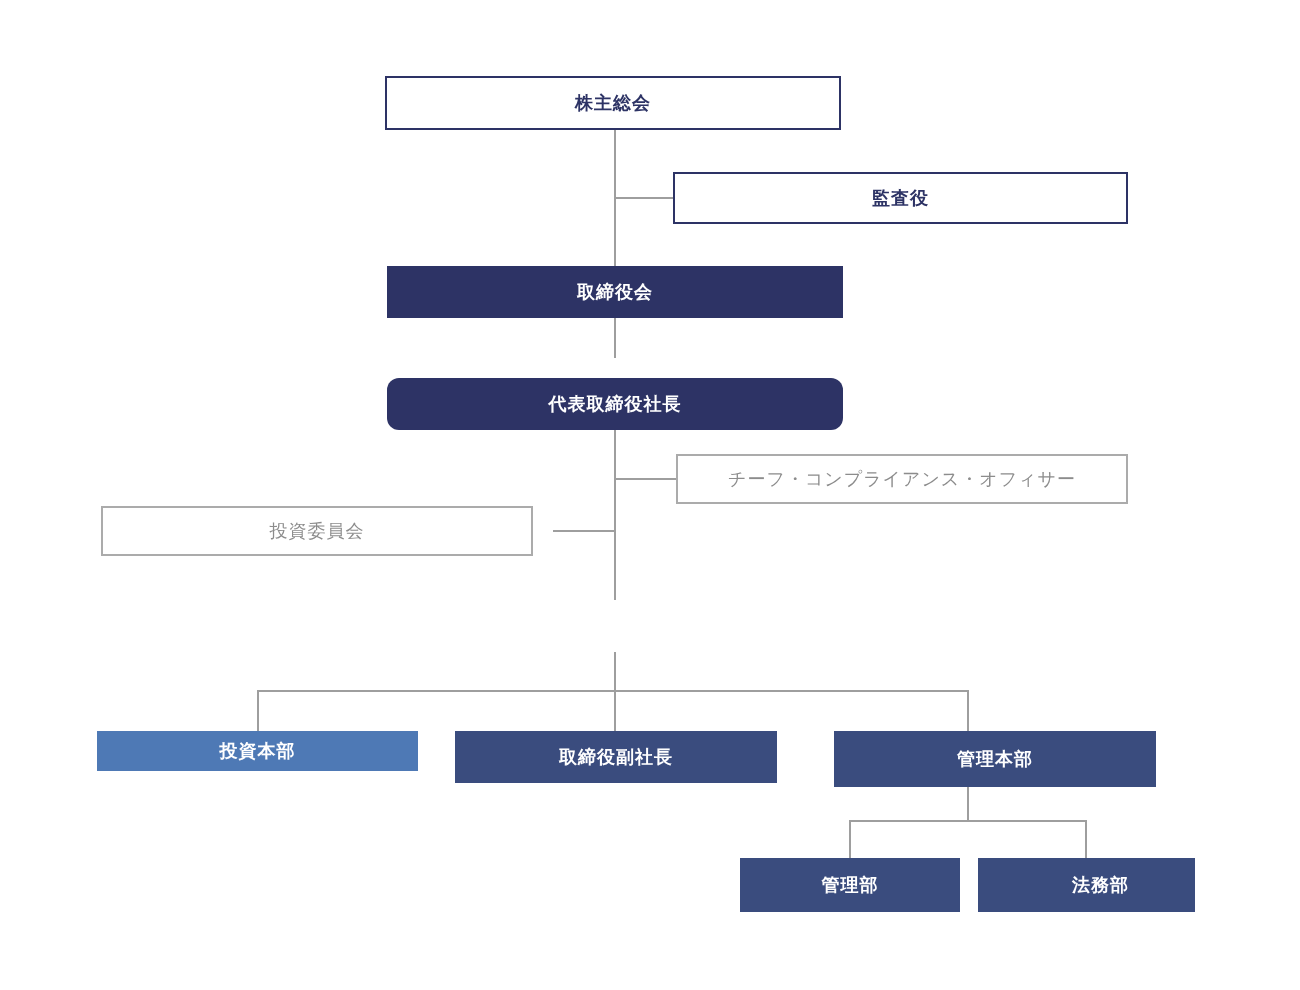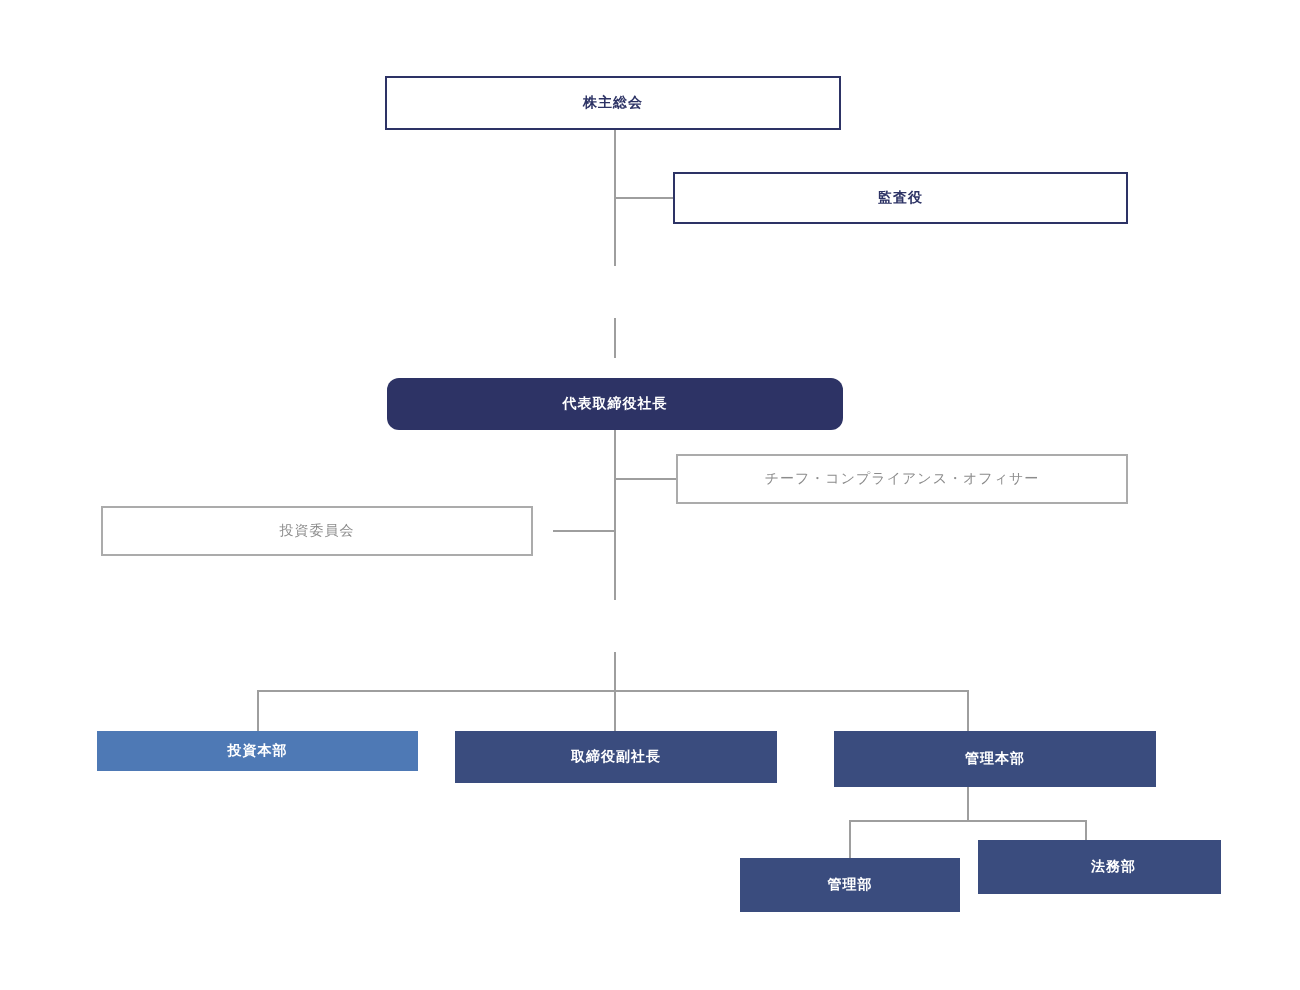--- a/index.html
+++ b/index.html
@@ -21,21 +21,21 @@
     width: 1300px;
     height: 990px;
     background: var(--white);
     overflow: hidden;
   }
   .node {
     position: absolute;
     display: flex;
     align-items: center;
     justify-content: center;
-    font-size: 14px;
+    font-size: 18px;
     letter-spacing: 1px;
     text-align: center;
     white-space: nowrap;
   }
   .filled-navy {
     background: var(--executive-navy);
     color: var(--white);
     font-weight: bold;
   }
   .filled-division {
@@ -83,31 +83,32 @@
   <div class="line" style="left:967px; top:690px; width:2px; height:41px;"></div>
   <div class="line" style="left:967px; top:783px; width:2px; height:38px;"></div>
   <div class="line" style="left:849px; top:820px; width:238px; height:2px;"></div>
   <div class="line" style="left:849px; top:820px; width:2px; height:38px;"></div>
   <div class="line" style="left:1085px; top:820px; width:2px; height:38px;"></div>
 
   <div class="node outline-navy" style="left:385px; top:76px; width:456px; height:54px;">株主総会</div>
 
   <div class="node outline-navy" style="left:673px; top:172px; width:455px; height:52px;">監査役</div>
 
+  <div class="node filled-navy" style="left:387px; top:266px; width:456px; height:52px;">取締役会</div>
 
   <div class="node filled-navy" style="left:387px; top:378px; width:456px; height:52px;border-radius:12px;">代表取締役社長</div>
 
   <div class="node outline-gray" style="left:676px; top:454px; width:452px; height:50px;">チーフ・コンプライアンス・オフィサー</div>
 
   <div class="node outline-gray" style="left:101px; top:506px; width:432px; height:50px;">投資委員会</div>
 
 
   <div class="node filled-blue" style="left:97px; top:731px; width:321px; height:40px;">投資本部</div>
 
   <div class="node filled-division" style="left:455px; top:731px; width:322px; height:52px;">取締役副社長</div>
 
   <div class="node filled-division" style="left:834px; top:731px; width:322px; height:56px;">管理本部</div>
 
   <div class="node filled-division" style="left:740px; top:858px; width:220px; height:54px;">管理部</div>
 
-  <div class="node filled-division" style="left:978px; top:840px; width:243px; height:54px;padding-left:28px;">法務部</div>
+  <div class="node filled-division" style="left:978px; top:858px; width:217px; height:54px;padding-left:28px;">法務部</div>
 
 </div>
 
 </body></html>

